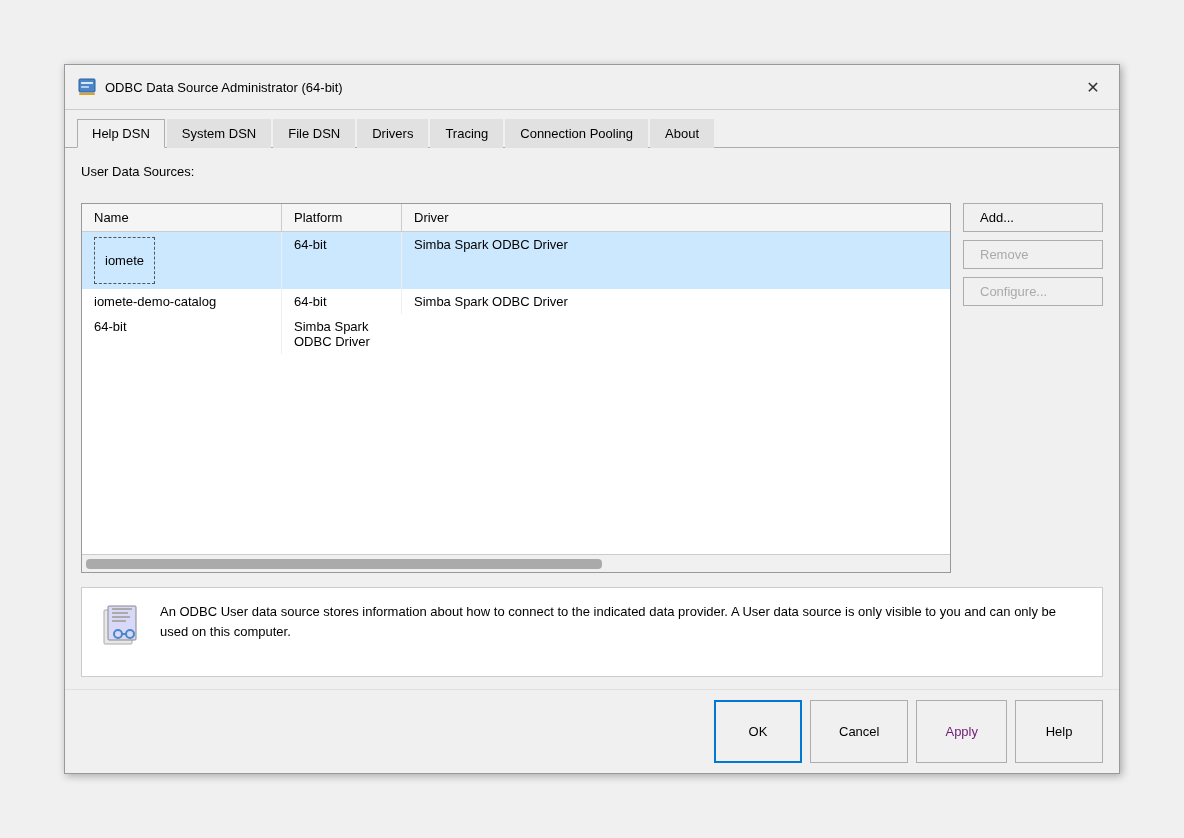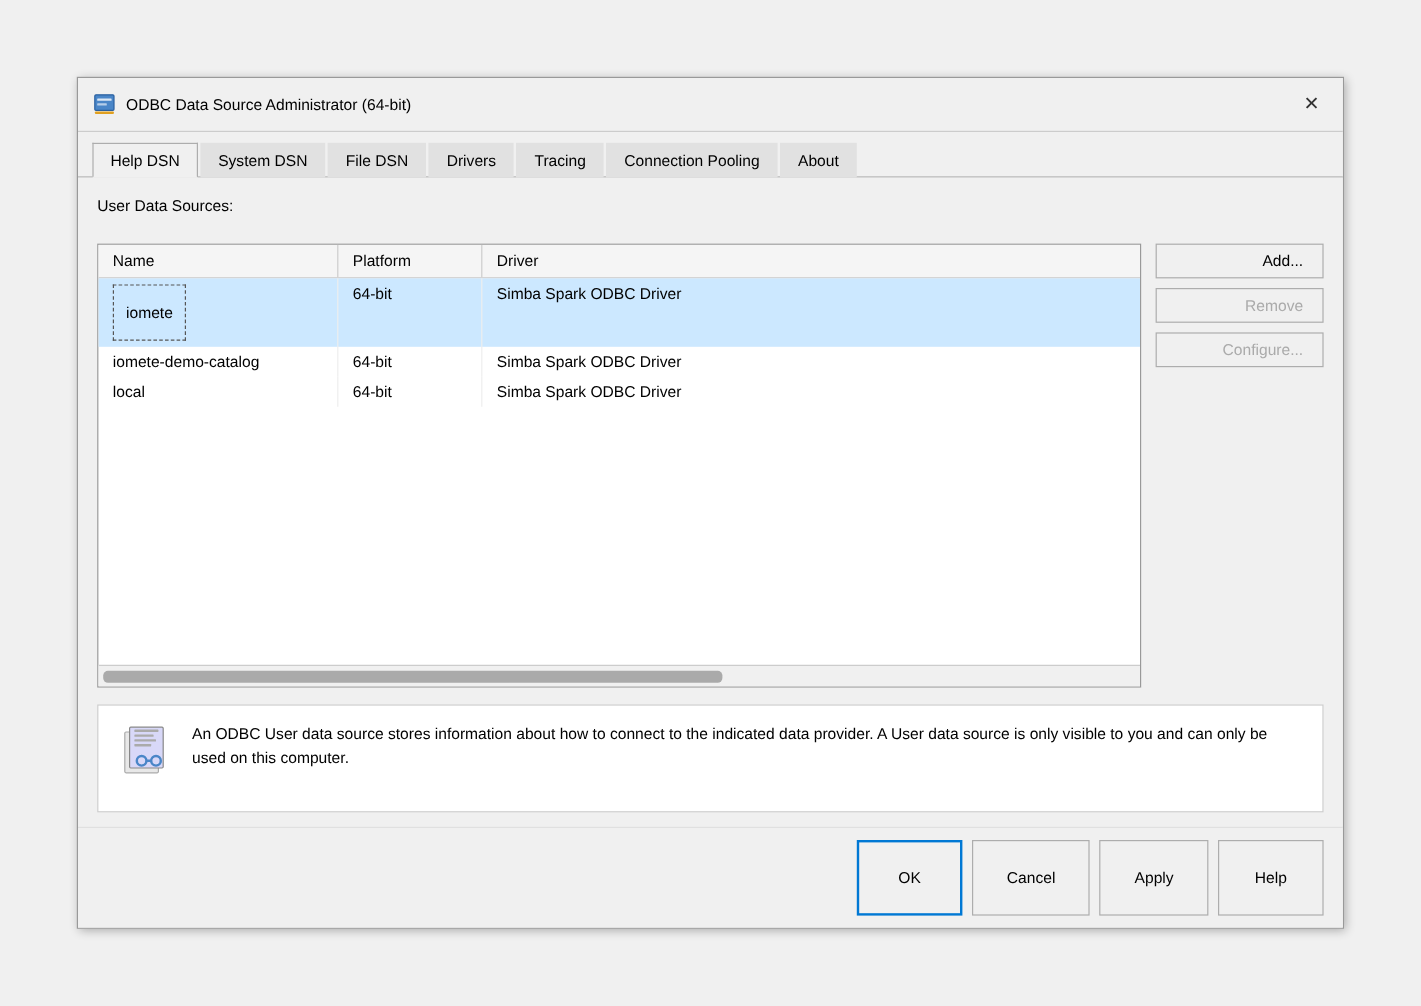--- a/index.html
+++ b/index.html
@@ -170,21 +170,21 @@
       min-width: 140px;
       padding-top: 0;
     }
     .side-btn {
       padding: 6px 16px;
       border: 1px solid #adadad;
       background: #f0f0f0;
       cursor: pointer;
       font-size: 13px;
       min-width: 130px;
-      text-align: right;
+      text-align: left;
     }
     .side-btn:disabled {
       color: #aaa;
       cursor: default;
     }
 
     
     .info-box {
       margin-top: 14px;
       border: 1px solid #ccc;
@@ -222,21 +222,21 @@
       border: 1px solid #adadad;
       background: #f0f0f0;
       cursor: pointer;
       font-size: 13px;
       min-width: 88px;
     }
     .bottom-btn.primary {
       border: 2px solid #0078d4;
     }
     .bottom-btn:disabled {
-      color: #000000;
+      color: #701a75;
       cursor: default;
     }
   </style>
 </head>
 <body>
 
 <div class="window">
 
   <div class="title-bar">
     <div class="title-bar-left">
@@ -284,21 +284,20 @@
           <div class="table-cell">Simba Spark ODBC Driver</div>
         </div>
 
         <div class="table-row">
           <div class="table-cell">iomete-demo-catalog</div>
           <div class="table-cell">64-bit</div>
           <div class="table-cell">Simba Spark ODBC Driver</div>
         </div>
 
         <div class="table-row">
-          <div class="table-cell">local</div>
           <div class="table-cell">64-bit</div>
           <div class="table-cell">Simba Spark ODBC Driver</div>
         </div>
 
         <div class="scroll-bar-area">
           <div class="scroll-thumb"></div>
         </div>
       </div>
 
       <div class="side-buttons">

